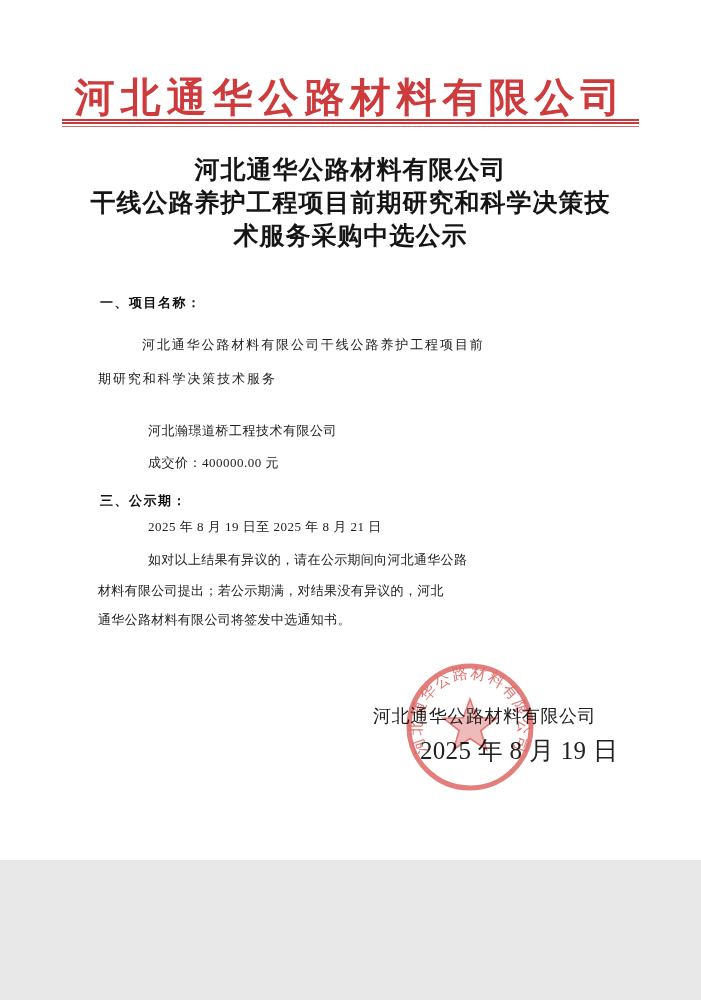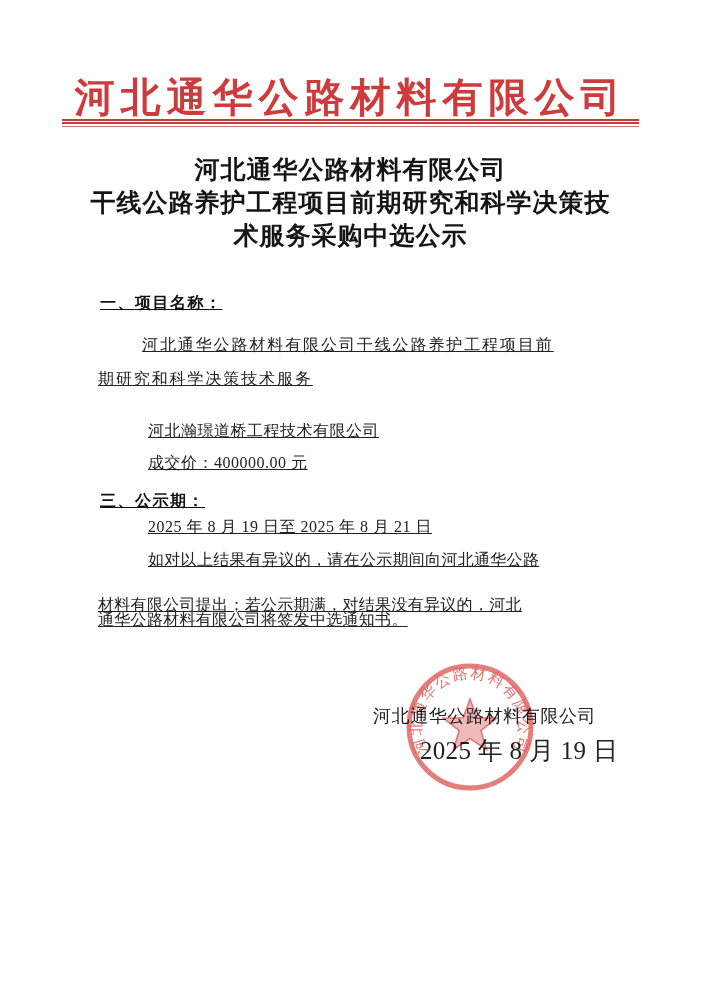--- a/index.html
+++ b/index.html
@@ -1,18 +1,18 @@
 <!DOCTYPE html>
 <html><head>
 <meta charset="utf-8">
 <style>
   html,body{margin:0;padding:0;background:#e8e8e8;}
   .page{
     position:relative;
-    width:701px;height:1000px;
+    width:701px;height:860px;
     margin:0 auto;
     background:#ffffff;
     overflow:hidden;
     font-family:"Liberation Serif","DejaVu Serif",serif;
     color:#1e1e1e;
   }
   
   .letterhead{
     position:absolute;top:70px;left:0;width:701px;
     text-align:center;
@@ -30,24 +30,23 @@
     position:absolute;top:153px;left:0;width:701px;
     text-align:center;
     font-size:25px;font-weight:bold;
     line-height:33px;
     letter-spacing:1px;
     color:#151515;
   }
   
   .bline{
     position:absolute;left:98px;width:560px;
-    font-size:16px;line-height:26px;
+    font-size:13px;line-height:26px;
     white-space:nowrap;
     color:#222;
-    text-decoration:underline;
   }
   .heading{
     left:100px;
     font-family:"Liberation Sans","DejaVu Sans",sans-serif;
     font-weight:bold;
     letter-spacing:1.5px;
     color:#111;
   }
   .ls-wide{letter-spacing:1.9px;}
   .ls-norm{letter-spacing:0.5px;}
@@ -93,21 +92,21 @@
   <div class="bline heading" style="top:290px;">一、项目名称：</div>
   <div class="bline ls-wide ind44" style="top:332px;">河北通华公路材料有限公司干线公路养护工程项目前</div>
   <div class="bline ls-wide" style="top:366px;">期研究和科学决策技术服务</div>
 
   <div class="bline ls-norm ind50" style="top:418px;">河北瀚璟道桥工程技术有限公司</div>
   <div class="bline ls-norm ind50" style="top:450px;">成交价：400000.00 元</div>
 
   <div class="bline heading" style="top:488px;">三、公示期：</div>
   <div class="bline ls-norm ind50" style="top:514px;">2025 年 8 月 19 日至 2025 年 8 月 21 日</div>
   <div class="bline ls-tight ind50" style="top:547px;">如对以上结果有异议的，请在公示期间向河北通华公路</div>
-  <div class="bline ls-tight" style="top:578px;margin-top:14px;">材料有限公司提出；若公示期满，对结果没有异议的，河北</div>
+  <div class="bline ls-tight" style="top:578px;">材料有限公司提出；若公示期满，对结果没有异议的，河北</div>
   <div class="bline ls-tight" style="top:607px;">通华公路材料有限公司将签发中选通知书。</div>
 
   <div class="sig-company">河北通华公路材料有限公司</div>
   <div class="sig-date">2025 年 8 月 19 日</div>
 
   <svg class="seal" viewBox="0 0 134 134" xmlns="http://www.w3.org/2000/svg">
     <defs>
       <path id="sealArc" d="M 20.9 83.8 A 49 49 0 1 1 113.1 83.8" fill="none"></path>
     </defs>
 

